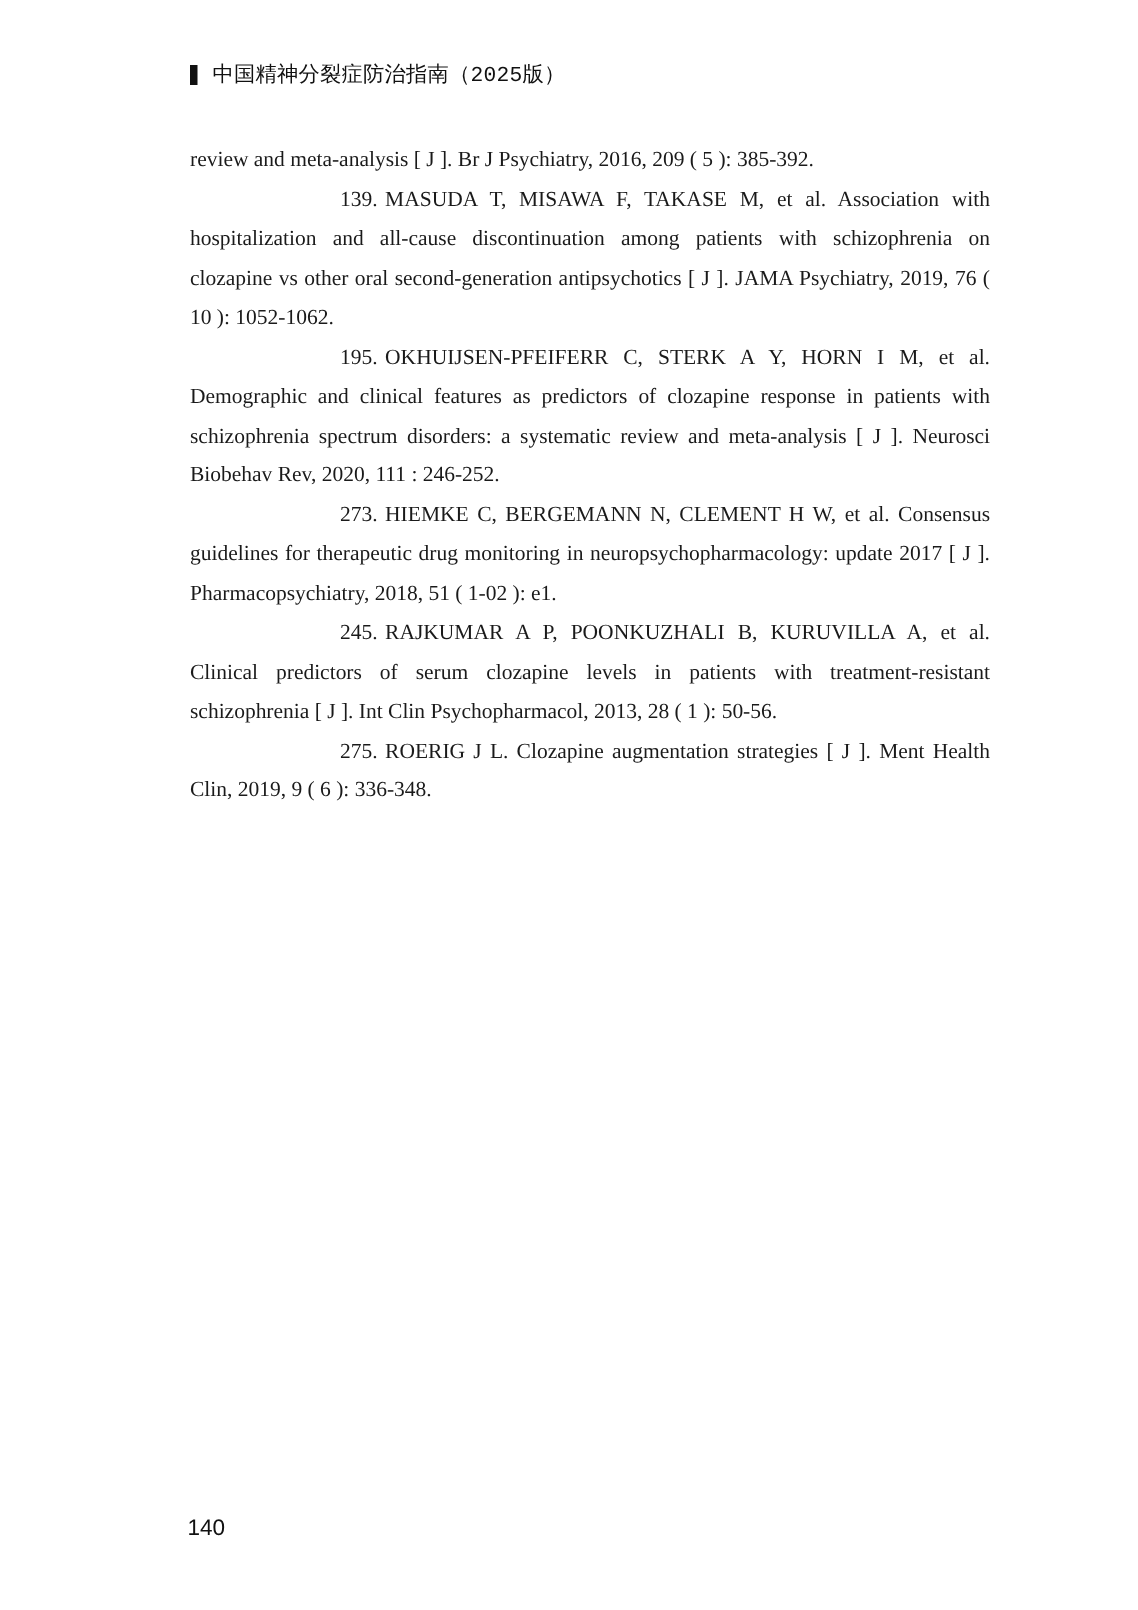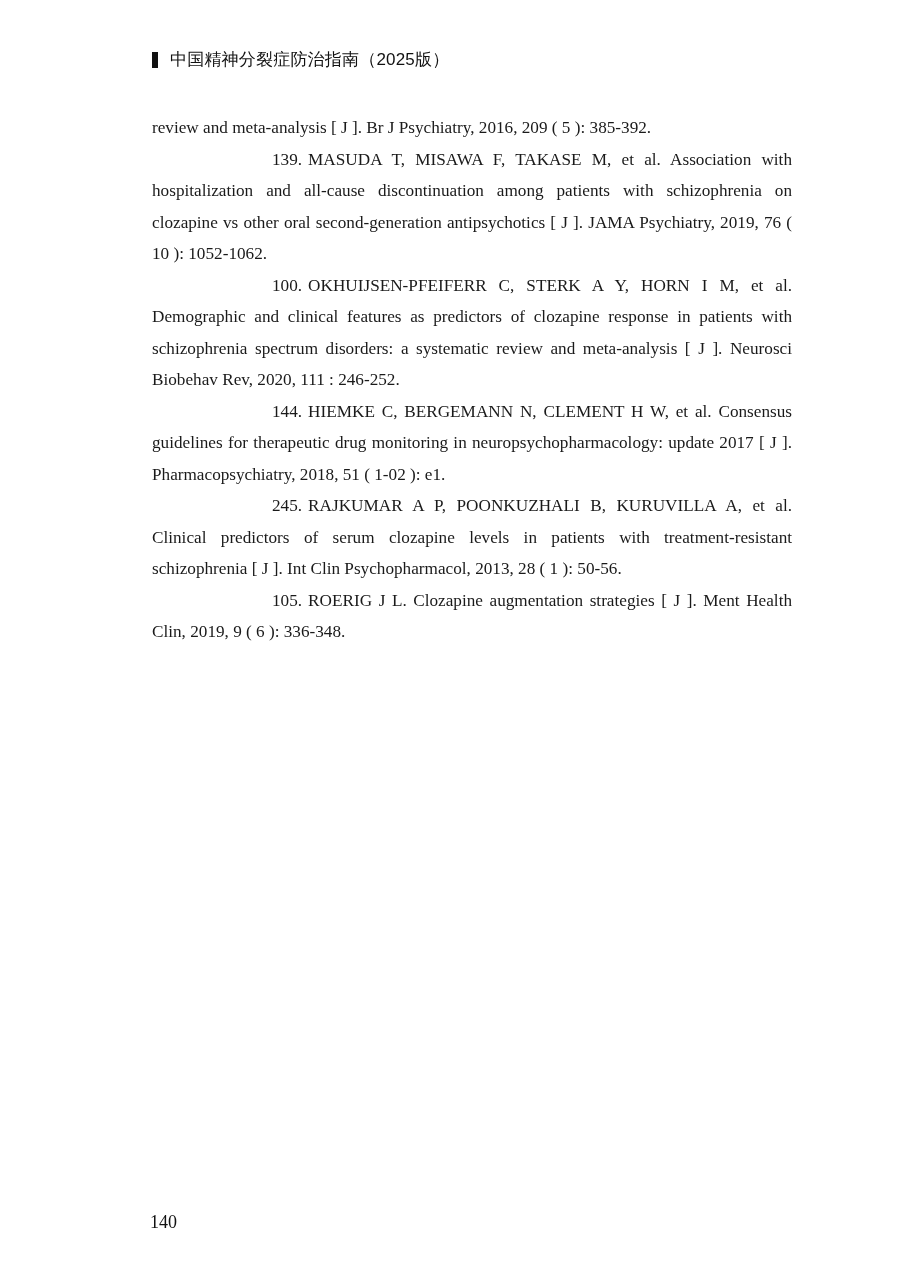--- a/index.html
+++ b/index.html
@@ -14,21 +14,21 @@
       overflow: hidden;
       font-family: "Liberation Serif", "DejaVu Serif", serif;
       color: #1a1a1a;
     }
     .running-header {
       position: absolute;
       left: 152px;
       top: 48px;
       display: flex;
       align-items: center;
-      font-family: Liberation Sans, sans-serif;
+      font-family: Liberation Mono, monospace;
       font-size: 17px;
       color: #111;
       letter-spacing: 0.2px;
     }
     .header-mark {
       display: inline-block;
       width: 6px;
       height: 16px;
       background: #111;
       margin-right: 12px;
@@ -51,47 +51,47 @@
       text-indent: 76px;
     }
     .ref-num {
       margin-right: 6px;
       margin-left: 44px;
     }
     .page-number {
       position: absolute;
       left: 150px;
       top: 1212px;
-      font-family: Liberation Serif, serif;
+      font-family: Liberation Sans, sans-serif;
       font-size: 18px;
       color: #111;
     }
   </style>
 </head>
 <body>
 
 <div class="running-header">
   <span class="header-mark"></span>
   <span>中国精神分裂症防治指南（2025版）</span>
 </div>
 
 <div class="refs">
   <p class="ref">
     <span>review and meta-analysis [ J ]. Br J Psychiatry, 2016, 209 ( 5 ): 385-392.</span>
   </p>
   <p class="ref indented">
     <span class="ref-num">139.</span><span>MASUDA T, MISAWA F, TAKASE M, et al. Association with hospitalization and all-cause discontinuation among patients with schizophrenia on clozapine vs other oral second-generation antipsychotics [ J ]. JAMA Psychiatry, 2019, 76 ( 10 ): 1052-1062.</span>
   </p>
   <p class="ref indented">
-    <span class="ref-num">100.</span><span>OKHUIJSEN-PFEIFERR C, STERK A Y, HORN I M, et al. Demographic and clinical features as predictors of clozapine response in patients with schizophrenia spectrum disorders: a systematic review and meta-analysis [ J ]. Neurosci Biobehav Rev, 2020, 111 : 246-252.</span>
+    <span class="ref-num">195.</span><span>OKHUIJSEN-PFEIFERR C, STERK A Y, HORN I M, et al. Demographic and clinical features as predictors of clozapine response in patients with schizophrenia spectrum disorders: a systematic review and meta-analysis [ J ]. Neurosci Biobehav Rev, 2020, 111 : 246-252.</span>
   </p>
   <p class="ref indented">
-    <span class="ref-num">144.</span><span>HIEMKE C, BERGEMANN N, CLEMENT H W, et al. Consensus guidelines for therapeutic drug monitoring in neuropsychopharmacology: update 2017 [ J ]. Pharmacopsychiatry, 2018, 51 ( 1-02 ): e1.</span>
+    <span class="ref-num">273.</span><span>HIEMKE C, BERGEMANN N, CLEMENT H W, et al. Consensus guidelines for therapeutic drug monitoring in neuropsychopharmacology: update 2017 [ J ]. Pharmacopsychiatry, 2018, 51 ( 1-02 ): e1.</span>
   </p>
   <p class="ref indented">
     <span class="ref-num">245.</span><span>RAJKUMAR A P, POONKUZHALI B, KURUVILLA A, et al. Clinical predictors of serum clozapine levels in patients with treatment-resistant schizophrenia [ J ]. Int Clin Psychopharmacol, 2013, 28 ( 1 ): 50-56.</span>
   </p>
   <p class="ref indented">
-    <span class="ref-num">105.</span><span>ROERIG J L. Clozapine augmentation strategies [ J ]. Ment Health Clin, 2019, 9 ( 6 ): 336-348.</span>
+    <span class="ref-num">275.</span><span>ROERIG J L. Clozapine augmentation strategies [ J ]. Ment Health Clin, 2019, 9 ( 6 ): 336-348.</span>
   </p>
 </div>
 
 <div class="page-number">140</div>
 
 </body></html>

